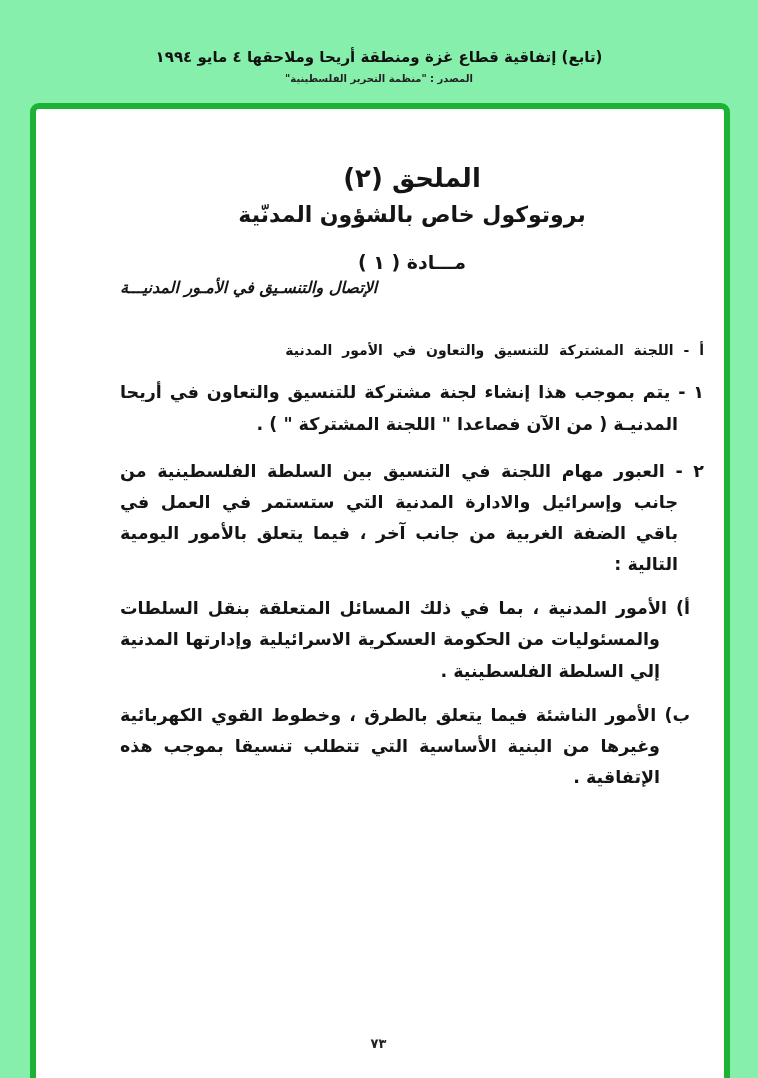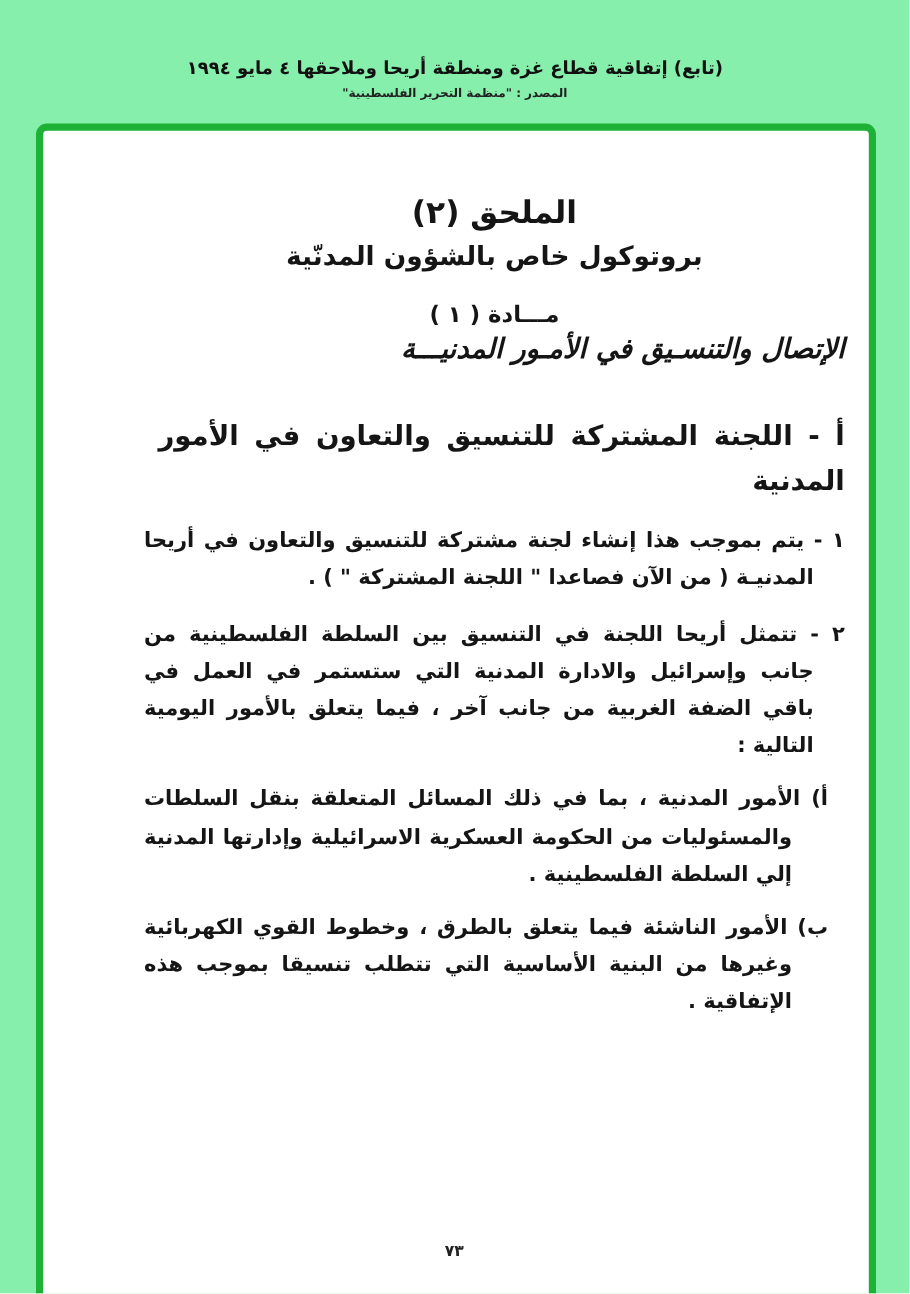--- a/index.html
+++ b/index.html
@@ -63,28 +63,28 @@
   }
   .article-heading {
     margin-top: 24px;
     text-align: center;
     font-size: 19px;
     font-weight: bold;
     letter-spacing: 2px;
   }
   .article-subtitle {
     margin-top: 5px;
-    text-align: right;
-    font-size: 23px;
+    text-align: left;
+    font-size: 16px;
     font-weight: bold;
     font-style: italic;
   }
   .section-heading {
     margin-top: 42px;
-    font-size: 23px;
+    font-size: 14px;
     font-weight: bold;
     word-spacing: 5px;
     line-height: 1.6;
   }
   p.clause {
     margin: 16px 0 0 0;
     font-size: 17.5px;
     font-weight: bold;
     line-height: 1.78;
     text-align: justify;
@@ -134,21 +134,21 @@
 
       <div class="section-heading">أ -  اللجنة المشتركة للتنسيق والتعاون في الأمور المدنية</div>
 
       <p class="clause">
         <span>١ -</span>
         <span>يتم بموجب هذا إنشاء لجنة مشتركة للتنسيق والتعاون في أريحا المدنيـة ( من الآن فصاعدا " اللجنة  المشتركة " ) .</span>
       </p>
 
       <p class="clause">
         <span>٢ -</span>
-        <span>تتمثل أريحا اللجنة في التنسيق بين السلطة الفلسطينية من جانب وإسرائيل والادارة المدنية التي ستستمر في العمل في باقي الضفة الغربية من جانب آخر ،  فيما يتعلق بالأمور اليومية التالية :</span>
+        <span>العبور مهام اللجنة في التنسيق بين السلطة الفلسطينية من جانب وإسرائيل والادارة المدنية التي ستستمر في العمل في باقي الضفة الغربية من جانب آخر ،  فيما يتعلق بالأمور اليومية التالية :</span>
       </p>
 
       <p class="subclause">
         <span>أ)</span>
         <span>الأمور المدنية ،  بما في ذلك المسائل المتعلقة بنقل السلطات والمسئوليات من الحكومة العسكرية الاسرائيلية وإدارتها المدنية إلي السلطة الفلسطينية .</span>
       </p>
 
       <p class="subclause">
         <span>ب)</span>
         <span>الأمور الناشئة فيما يتعلق بالطرق ، وخطوط القوي الكهربائية وغيرها من البنية الأساسية التي تتطلب تنسيقا بموجب هذه الإتفاقية .</span>

